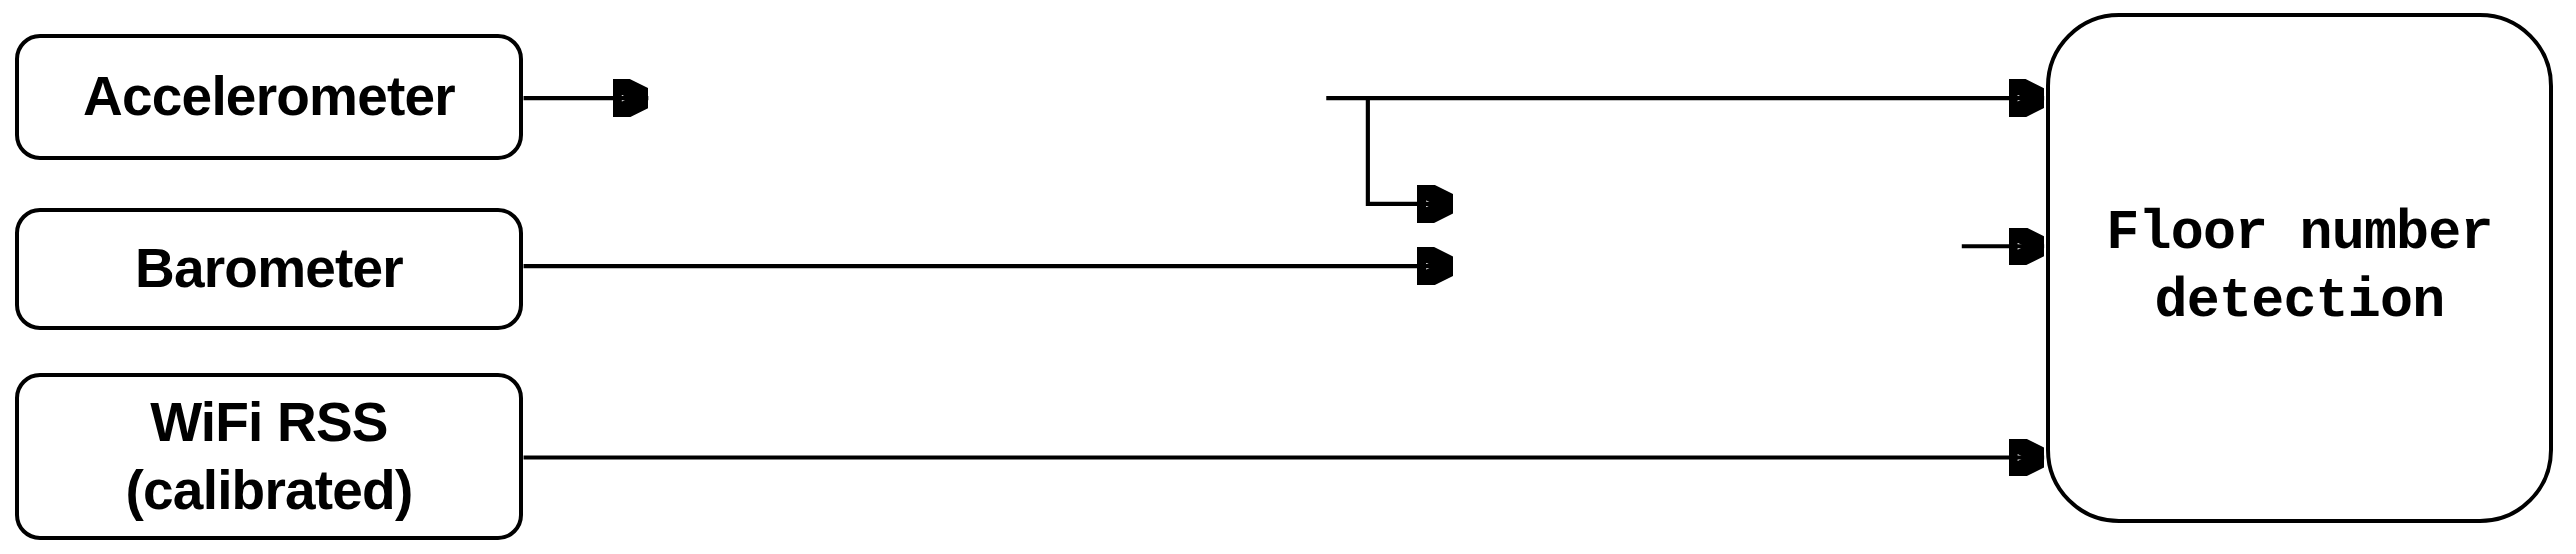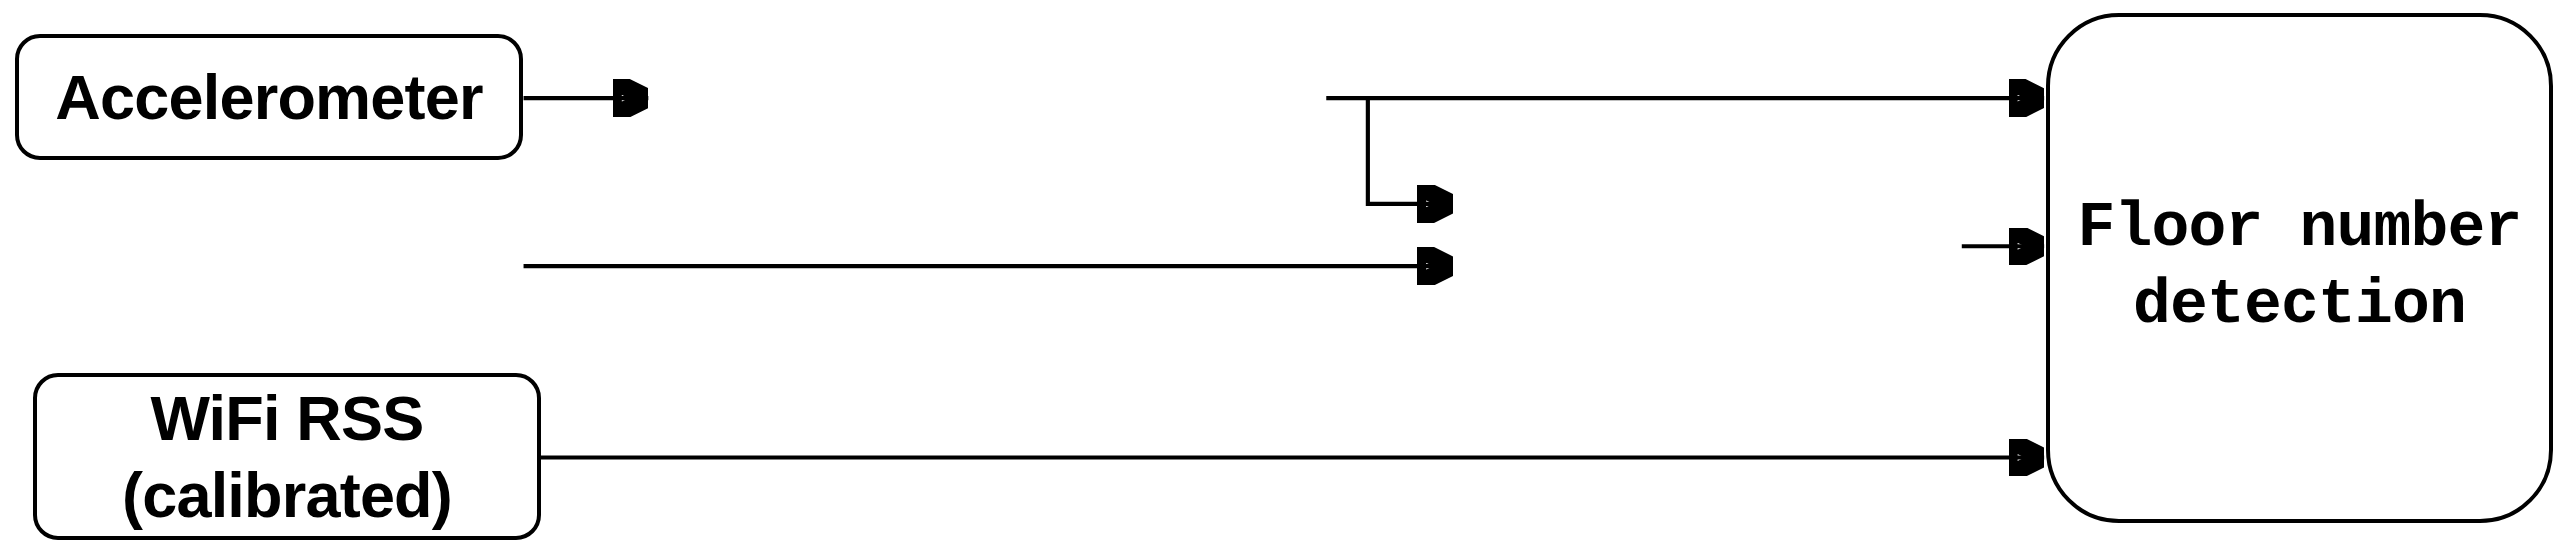--- a/index.html
+++ b/index.html
@@ -16,32 +16,32 @@
     box-sizing: border-box;
     background: #ffffff;
     border: 4.2px solid #000000;
     border-radius: 25px;
     display: flex;
     align-items: center;
     justify-content: center;
     z-index: 2;
   }
   .node .label {
-    font-size: 63px;
+    font-size: 55px;
     font-weight: bold;
     color: #000000;
     text-align: center;
     line-height: 1.22;
     white-space: pre-line;
     letter-spacing: -0.8px;
   }
   #node-accelerometer        { left: 15px;   top: 34px;  width: 508px; height: 126px; }
   #node-elevator-detection   { left: 649px;  top: 35px;  width: 677px; height: 126px; }
   #node-barometer            { left: 15px;   top: 208px; width: 508px; height: 122px; }
-  #node-wifi-rss             { left: 33px;   top: 373px; width: 508px; height: 167px; }
+  #node-wifi-rss             { left: 15px;   top: 373px; width: 508px; height: 167px; }
   #node-stair-detection      { left: 1455px; top: 162px; width: 508px; height: 168px; }
   #node-floor-number-detection { left: 2046px; top: 12.5px; width: 507px; height: 510px; border-radius: 73px; font-family: Liberation Mono, monospace; }
   #edges-layer {
     position: absolute;
     left: 0; top: 0;
     width: 2576px;
     height: 554px;
     z-index: 1;
   }
   #edges-layer path {
@@ -67,20 +67,23 @@
     <path d="M 628 320 H 1745" marker-end="url(#arrowhead)"></path>
     <path d="M 2357 296 H 2456" marker-end="url(#arrowhead)"></path>
     <path d="M 628 550 H 2456" marker-end="url(#arrowhead)"></path>
   </svg>
 
   <div class="node" id="node-accelerometer">
     <span class="label">Accelerometer</span>
   </div>
 
 
+  <div class="node" id="node-barometer">
+    <span class="label">Barometer</span>
+  </div>
 
   <div class="node" id="node-wifi-rss">
     <span class="label">WiFi RSS
 (calibrated)</span>
   </div>
 
 
   <div class="node" id="node-floor-number-detection">
     <span class="label">Floor number
 detection</span>

